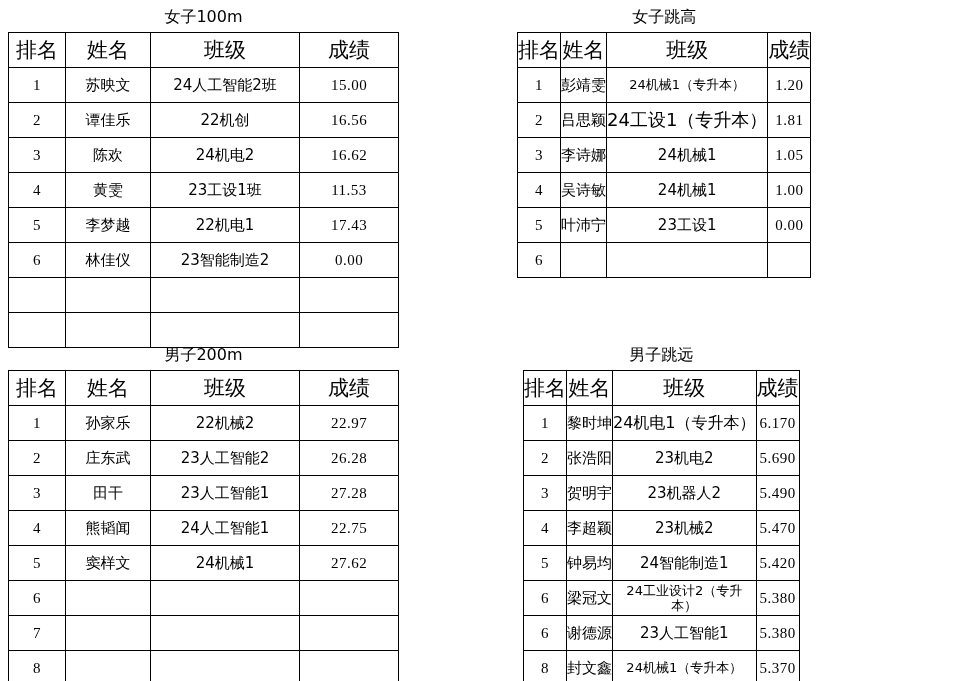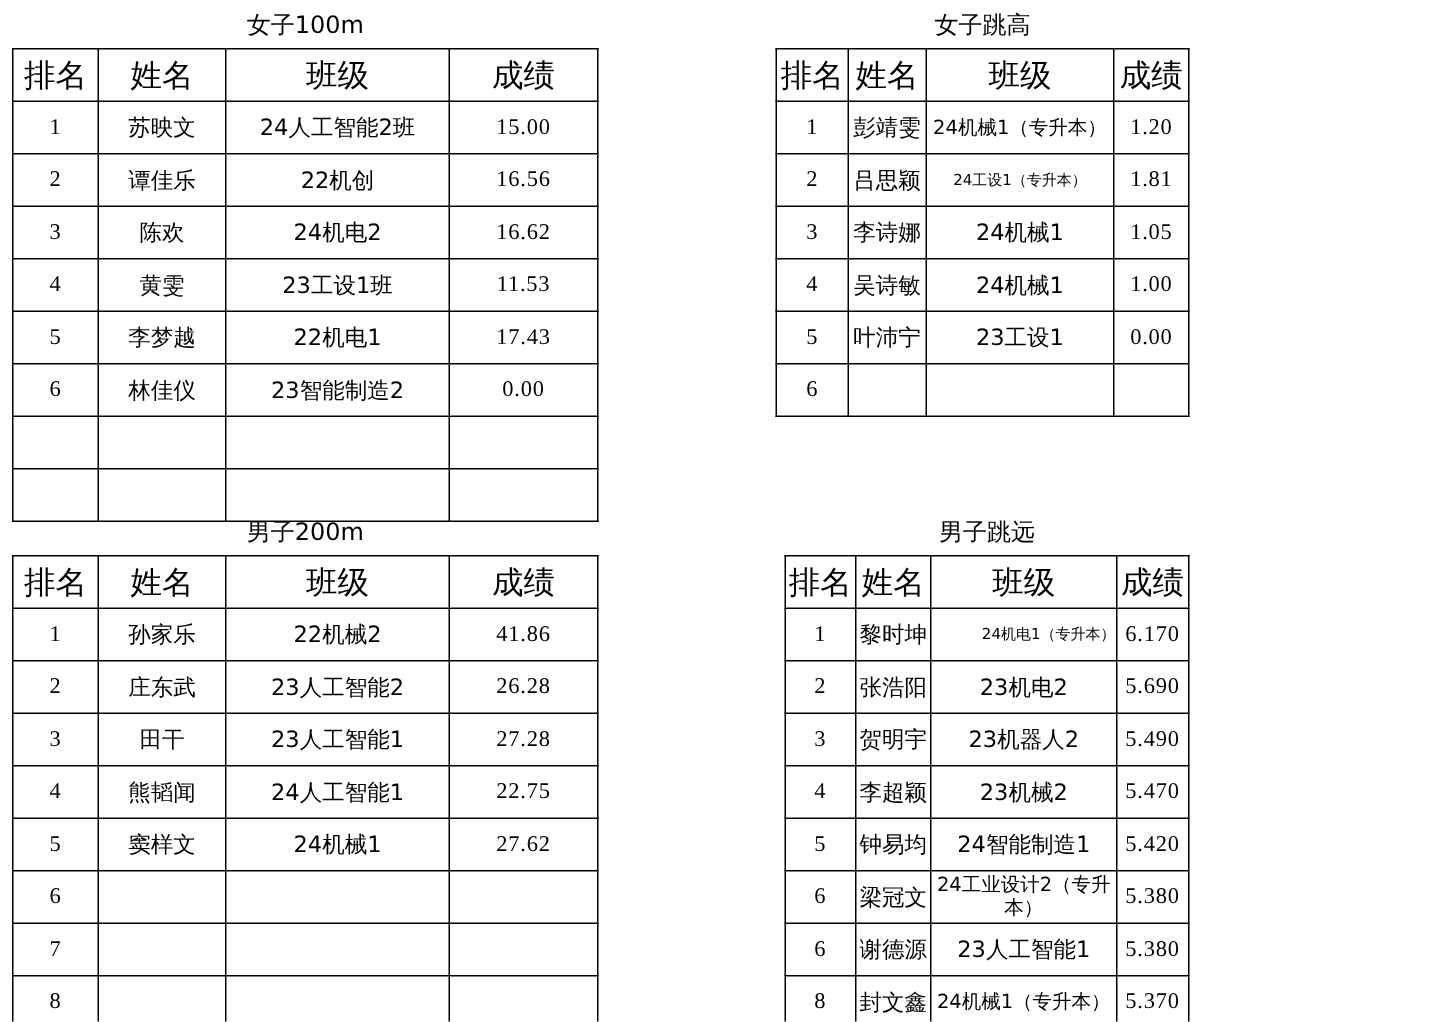--- a/index.html
+++ b/index.html
@@ -163,21 +163,21 @@
       </tr>
       <tr>
         <td class="num">1</td>
         <td class="cjk">彭靖雯</td>
         <td class="cjk" style="font-size:13px;">24机械1（专升本）</td>
         <td class="num">1.20</td>
       </tr>
       <tr>
         <td class="num">2</td>
         <td class="cjk">吕思颖</td>
-        <td class="cjk" style="font-size:10px;">24工设1（专升本）</td>
+        <td class="cjk" style="font-size:18px;">24工设1（专升本）</td>
         <td class="num">1.81</td>
       </tr>
       <tr>
         <td class="num">3</td>
         <td class="cjk">李诗娜</td>
         <td class="cjk">24机械1</td>
         <td class="num">1.05</td>
       </tr>
       <tr>
         <td class="num">4</td>
@@ -222,21 +222,21 @@
       <tr class="hdr">
         <td class="cw-rank"><span>排名</span></td>
         <td class="cw-name"><span>姓名</span></td>
         <td class="cw-class"><span>班级</span></td>
         <td class="cw-score"><span>成绩</span></td>
       </tr>
       <tr>
         <td class="num">1</td>
         <td class="cjk">孙家乐</td>
         <td class="cjk">22机械2</td>
-        <td class="num">41.86</td>
+        <td class="num">22.97</td>
       </tr>
       <tr>
         <td class="num">2</td>
         <td class="cjk">庄东武</td>
         <td class="cjk">23人工智能2</td>
         <td class="num">26.28</td>
       </tr>
       <tr>
         <td class="num">3</td>
         <td class="cjk">田干</td>
@@ -285,21 +285,21 @@
       </tr>
       <tr class="hdr">
         <td class="rw-rank"><span>排名</span></td>
         <td class="rw-name"><span>姓名</span></td>
         <td class="rw-class"><span>班级</span></td>
         <td class="rw-score"><span>成绩</span></td>
       </tr>
       <tr>
         <td class="num">1</td>
         <td class="cjk">黎时坤</td>
-        <td class="cjk" style="font-size:10px;text-align:right;">24机电1（专升本）</td>
+        <td class="cjk" style="font-size:16px;text-align:right;">24机电1（专升本）</td>
         <td class="num">6.170</td>
       </tr>
       <tr>
         <td class="num">2</td>
         <td class="cjk">张浩阳</td>
         <td class="cjk">23机电2</td>
         <td class="num">5.690</td>
       </tr>
       <tr>
         <td class="num">3</td>

